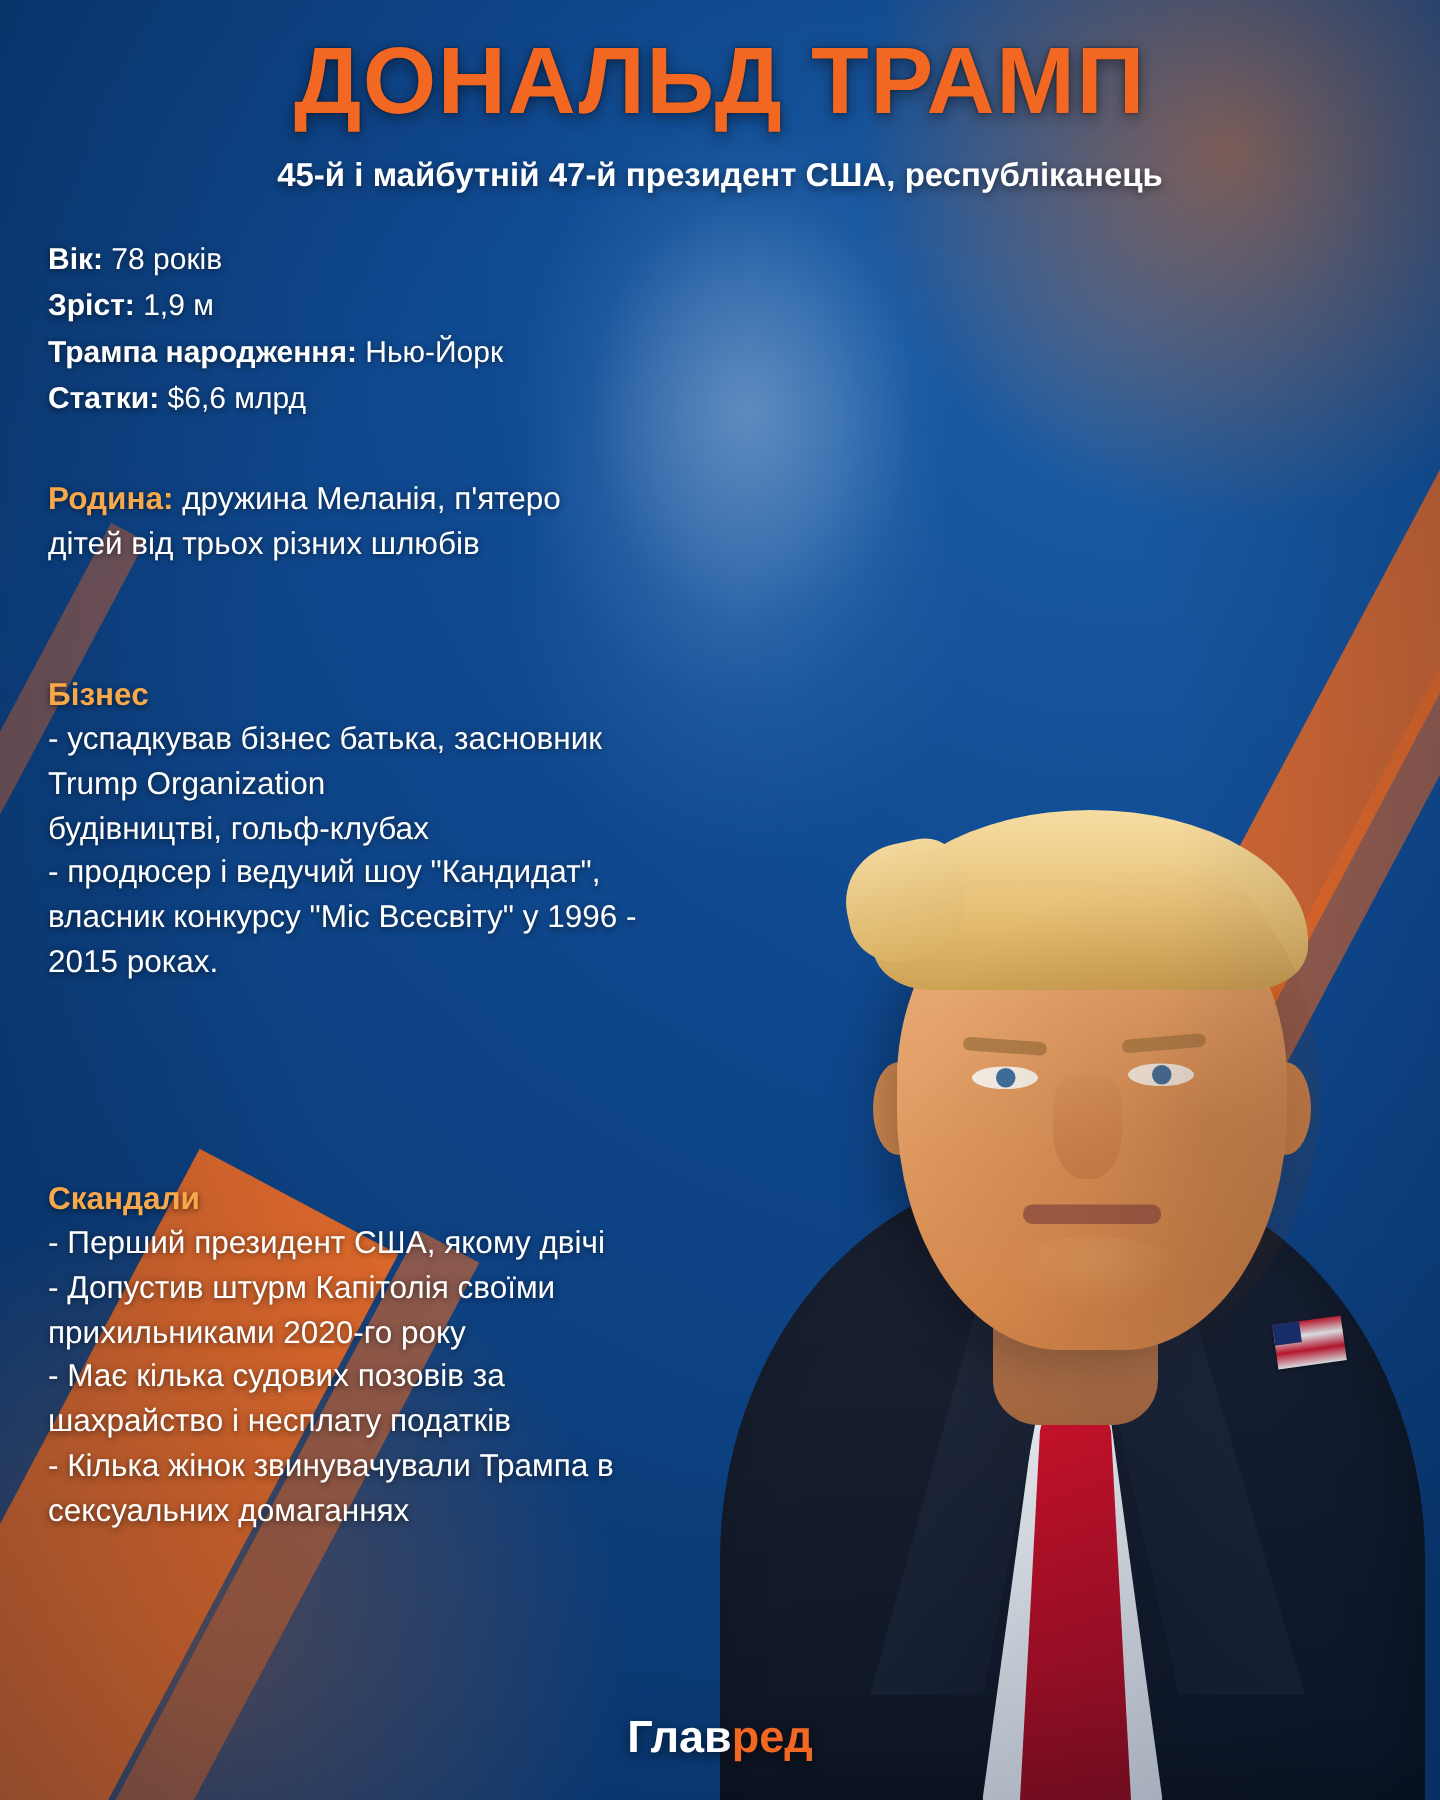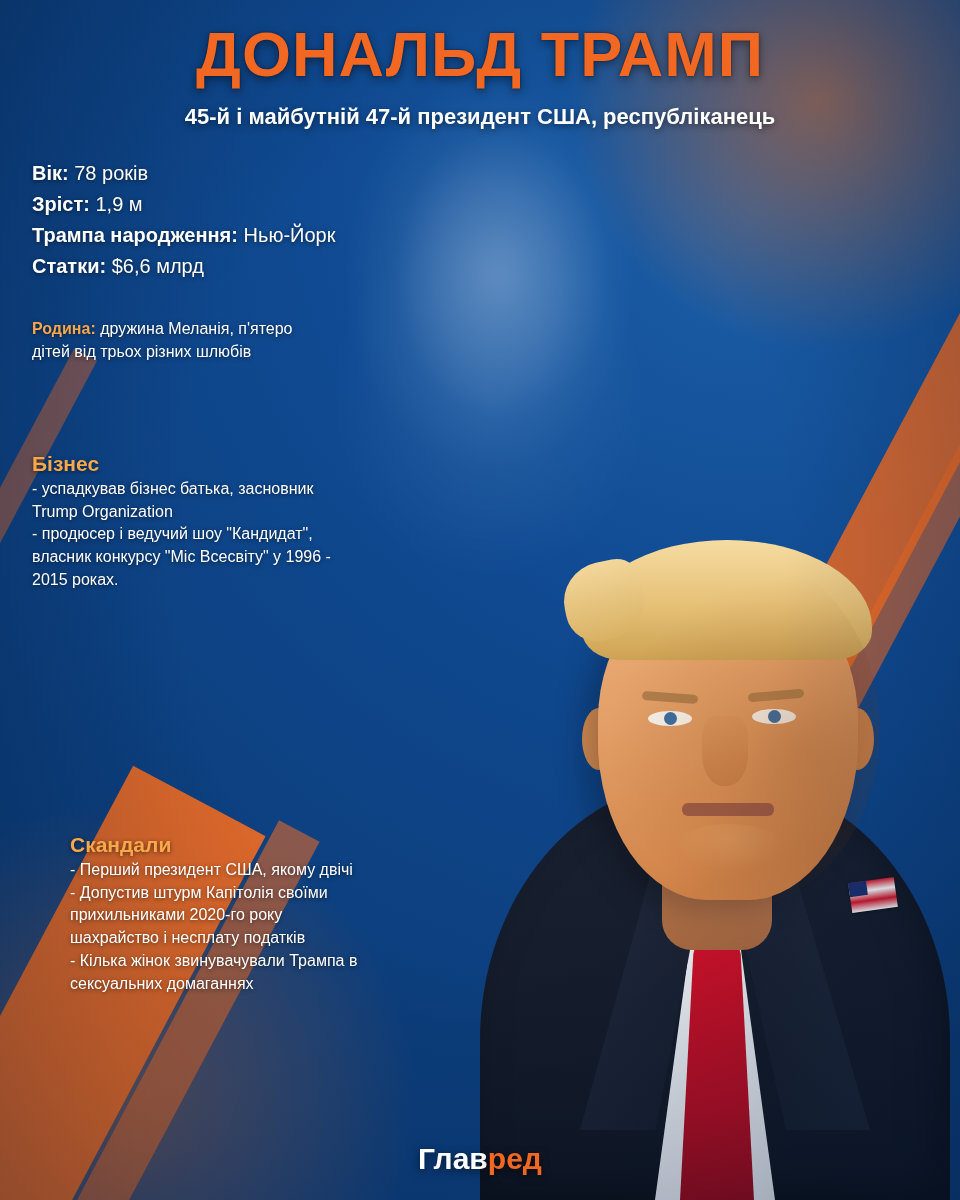--- a/index.html
+++ b/index.html
@@ -181,28 +181,28 @@
   }
   .fact b { color:#ffffff; }
 
   .block { position:absolute; left:32px; width:500px; }
   .block-head {
     font-size:21px; font-weight:bold; color:#f7a84a;
     margin-bottom:2px;
     text-shadow:0 1px 4px rgba(0,0,0,0.55);
   }
   .block-body {
-    font-size:16px; color:#ffffff; line-height:1.42;
+    font-size:21px; color:#ffffff; line-height:1.42;
     text-shadow:0 1px 4px rgba(0,0,0,0.55);
   }
   .block-line { display:block; }
 
   .family { top:318px; width:470px; }
   .business { top:452px; }
-  .scandals { top:833px;margin-left:38px; }
+  .scandals { top:788px; }
 
   .logo {
     position:absolute; left:0; bottom:24px; width:960px;
     text-align:center;
     font-size:30px; font-weight:bold;
     text-shadow:0 2px 8px rgba(0,0,0,0.6);
   }
   .logo .glav { color:#ffffff; }
   .logo .red { color:#f26722; }
 </style>
@@ -277,32 +277,34 @@
         </span>
         <span class="block-line">дітей від трьох різних шлюбів</span>
       </div>
     </div>
 
     <div class="block business">
       <div class="block-head">Бізнес</div>
       <div class="block-body">
         <span class="block-line">- успадкував бізнес батька, засновник</span>
         <span class="block-line">Trump Organization</span>
+        <span class="block-line">будівництві, гольф-клубах</span>
         <span class="block-line">- продюсер і ведучий шоу "Кандидат",</span>
         <span class="block-line">власник конкурсу "Міс Всесвіту" у 1996 -</span>
         <span class="block-line">2015 роках.</span>
       </div>
     </div>
 
     <div class="block scandals">
       <div class="block-head">Скандали</div>
       <div class="block-body">
         <span class="block-line">- Перший президент США, якому двічі</span>
         <span class="block-line">- Допустив штурм Капітолія своїми</span>
         <span class="block-line">прихильниками 2020-го року</span>
+        <span class="block-line">- Має кілька судових позовів за</span>
         <span class="block-line">шахрайство і несплату податків</span>
         <span class="block-line">- Кілька жінок звинувачували Трампа в</span>
         <span class="block-line">сексуальних домаганнях</span>
       </div>
     </div>
 
     <div class="logo">
       <span class="glav">Глав</span><span class="red">ред</span>
     </div>
 

